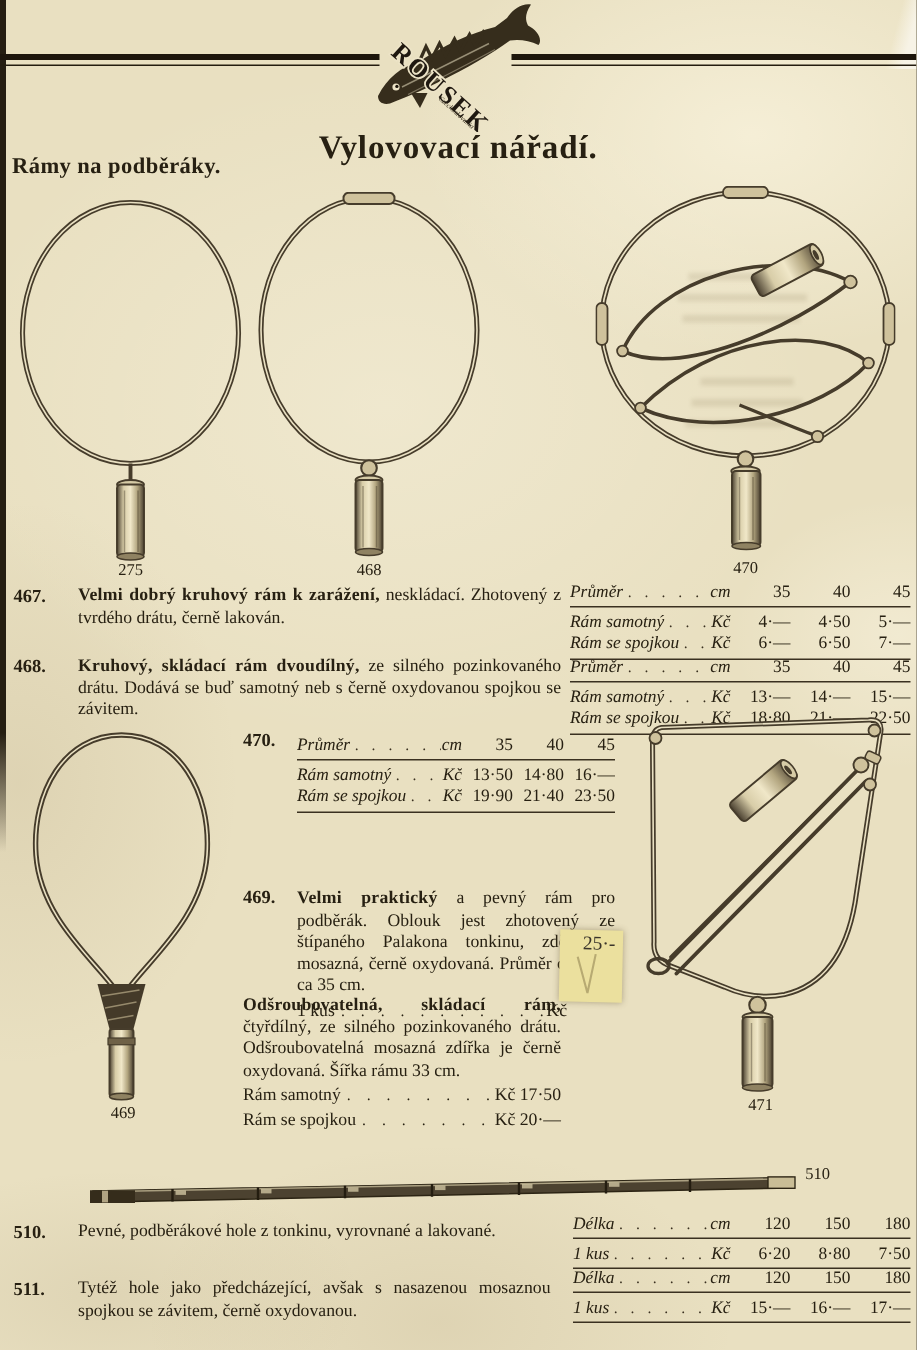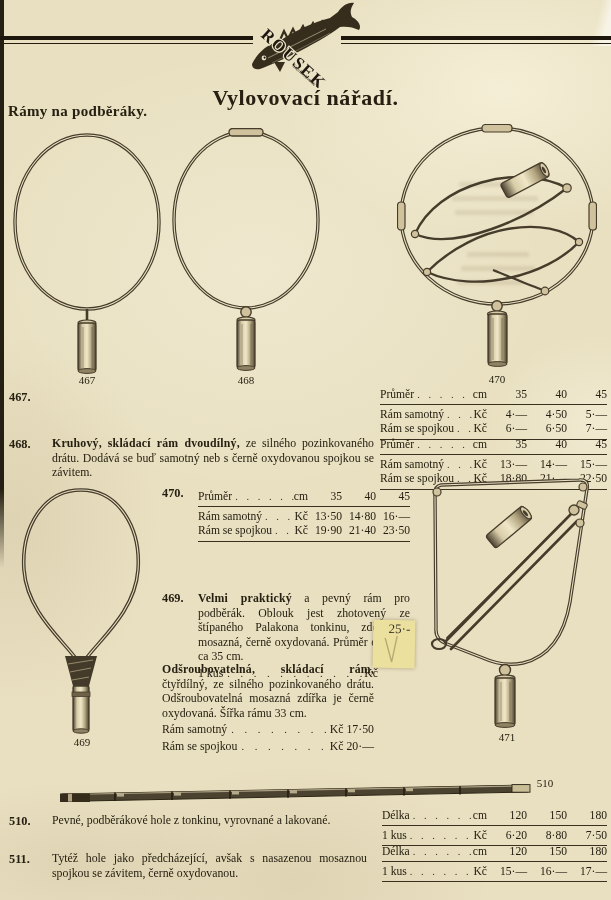--- a/index.html
+++ b/index.html
@@ -29,21 +29,21 @@
   .itemnum{font-weight:bold;font-size:12.3px;width:36px;}
   .body{font-size:11.8px;line-height:14.6px;text-align:justify;margin:0;}
   .b{font-weight:bold;letter-spacing:.2px;}
   .figlabel{font-size:11px;width:40px;text-align:center;}
   
   .ptable{font-size:11.6px;border-bottom:1.4px solid #3a3020;padding-bottom:2px;}
   .trow{display:flex;align-items:baseline;height:14.5px;}
   .thead{border-bottom:1.4px solid #3a3020;margin-bottom:2.5px;height:16px;}
   .tleft{flex:1;display:flex;align-items:baseline;overflow:hidden;}
   .tdots{flex:1;overflow:hidden;white-space:nowrap;padding:0 3px;letter-spacing:3px;font-size:10.5px;color:#3a3020;}
-  .tlbl,.tunit{white-space:nowrap;}
+  .tlbl,.tunit{white-space:nowrap;font-style:italic;}
   .tval{flex:0 0 40px;text-align:right;}
   .narrow .tval{flex:0 0 34px;}
   
   .midblock{display:flex;width:248px;}
   .midcontent{width:212px;}
   .priceline{display:flex;align-items:baseline;font-size:11.8px;margin-top:2px;}
   .pl-dots{flex:1;overflow:hidden;white-space:nowrap;padding:0 4px;letter-spacing:4px;font-size:10.5px;}
   .sticker{left:373px;top:620px;width:42px;height:48px;background:#ebe09e;
     transform:rotate(1.2deg);box-shadow:0 0 4px rgba(95,80,45,.45);}
   .sticker span{position:absolute;top:1px;right:5px;font-size:13px;color:#3a352b;}
@@ -154,25 +154,26 @@
       </g>
       <circle cx="100" cy="182" r="5.2" fill="#cfc29c" stroke="#463c2b" stroke-width="1.4"></circle>
       <ellipse cx="100" cy="190" rx="9.5" ry="3" fill="#d6cba6" stroke="#463c2b" stroke-width="1.2"></ellipse>
       <rect x="91" y="190" width="19" height="50" rx="2.5" fill="url(#cylg)" stroke="#463c2b" stroke-width="1.3"></rect>
       <line x1="96" y1="194" x2="96" y2="236" stroke="rgba(60,50,35,.4)" stroke-width="1"></line>
       <line x1="105" y1="194" x2="105" y2="236" stroke="rgba(60,50,35,.4)" stroke-width="1"></line>
       <ellipse cx="100.5" cy="240" rx="9.5" ry="2.4" fill="#8f8262" stroke="#463c2b" stroke-width="1"></ellipse>
     </svg>
   </div>
 
-  <div class="abs figlabel" style="left:67px;top:374px">467</div>
+  <div class="abs figlabel" style="left:67px;top:374px">275</div>
   <div class="abs figlabel" style="left:226px;top:374px">468</div>
   <div class="abs figlabel" style="left:477px;top:373px">470</div>
 
   <div class="abs itemnum" style="left:9px;top:390px">467.</div>
+  <p class="abs body" style="left:52px;top:389px;width:322px"><span class="b">Velmi dobrý kruhový rám k zarážení,</span><span> neskládací. Zhotovený z tvrdého drátu, černě lakován.</span></p>
 
   <div class="abs ptable" style="left:380px;top:388px;width:227px">
     <div class="trow thead">
       <span class="tleft">
           <span class="tlbl">Průměr</span>
           <span class="tdots">. . . . . . . .</span>
           <span class="tunit">cm</span>
         </span>
       <span class="tval">35</span>
       <span class="tval">40</span>

